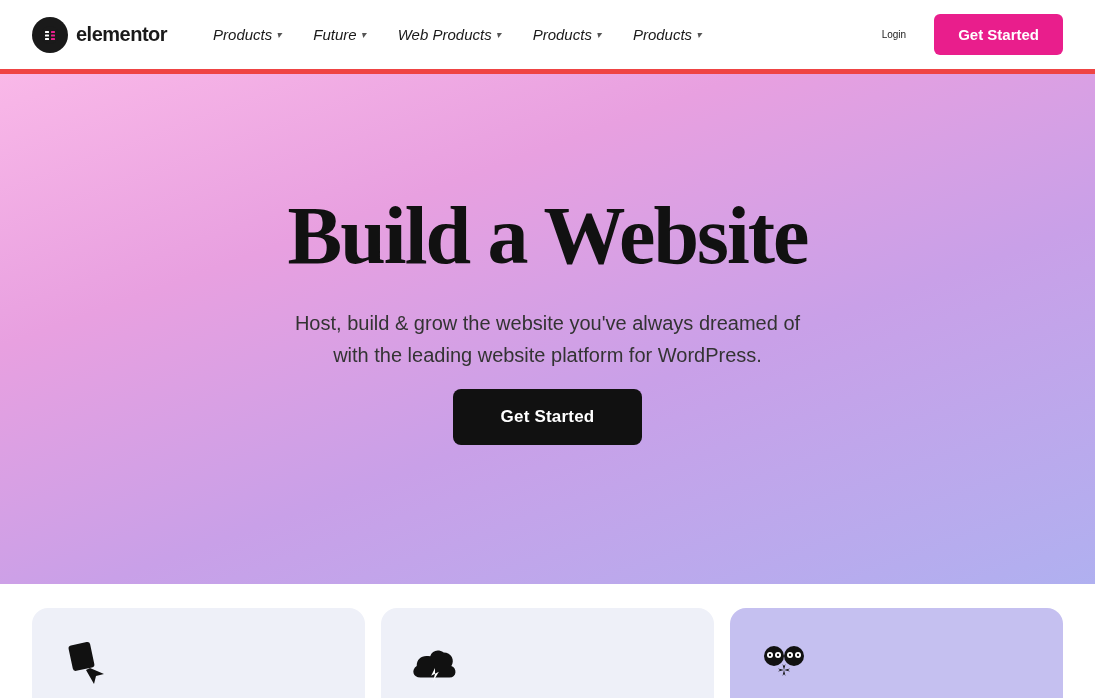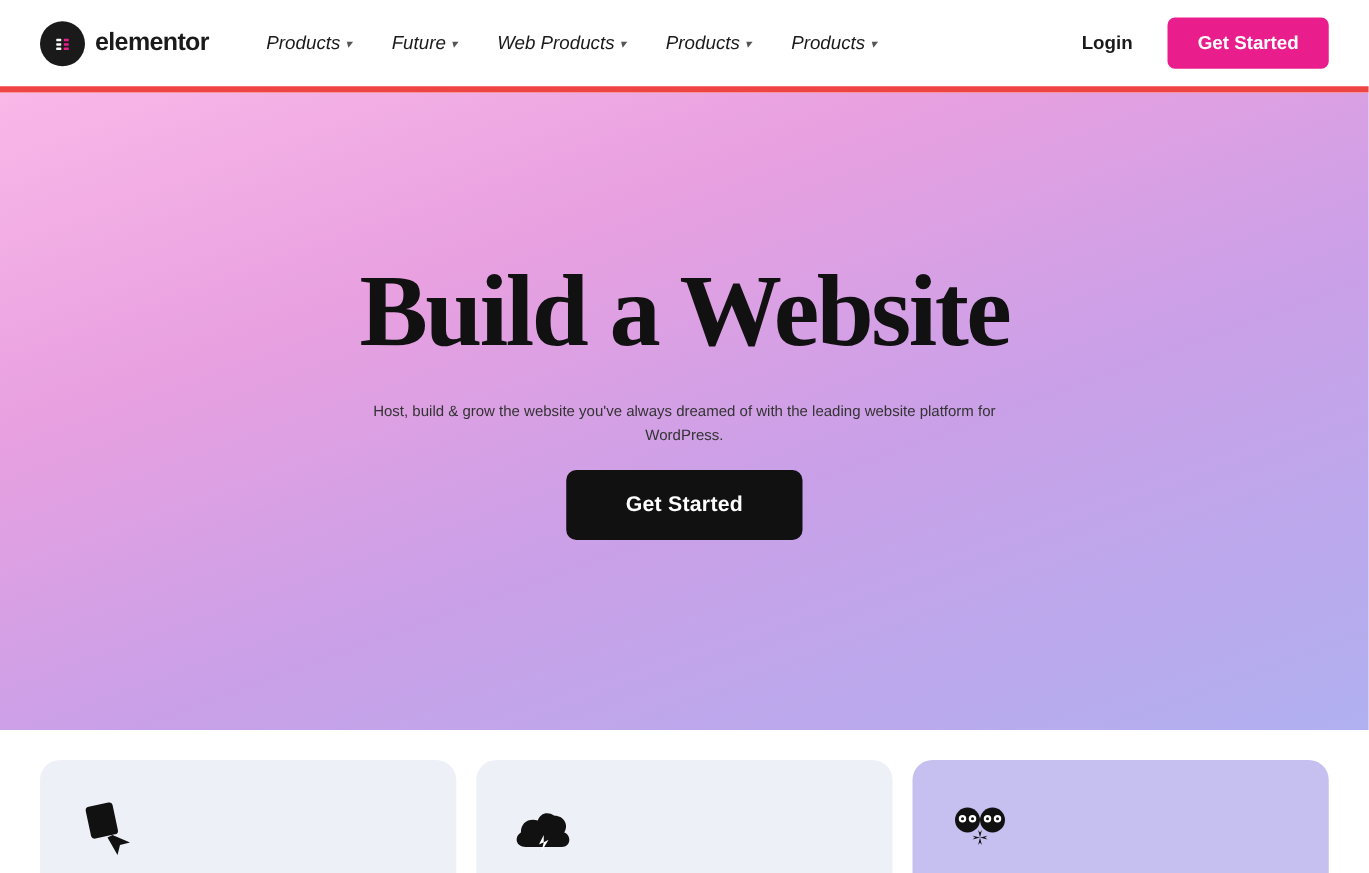--- a/index.html
+++ b/index.html
@@ -64,22 +64,22 @@
       font-size: 10px;
       color: #555;
     }
     .nav-actions {
       display: flex;
       align-items: center;
       gap: 16px;
       margin-left: auto;
     }
     .login-btn {
-      font-size: 15px;
-      font-weight: 700;
+      font-size: 10px;
+      font-weight: 400;
       color: #1a1a1a;
       cursor: pointer;
       padding: 8px 12px;
     }
     .get-started-nav {
       background: #e91e8c;
       color: #fff;
       border: none;
       padding: 12px 24px;
       border-radius: 6px;
@@ -104,21 +104,21 @@
       font-size: 82px;
       font-weight: 900;
       line-height: 1.05;
       color: #111;
       letter-spacing: -2px;
       margin-bottom: 28px;
       font-family: Georgia, 'Times New Roman', serif;
       text-align: right;
     }
     .hero-subtitle {
-      font-size: 12px;
+      font-size: 20px;
       color: #333;
       line-height: 1.6;
       max-width: 520px;
       margin-bottom: 18px;
     }
     .hero-cta {
       background: #111;
       color: #fff;
       border: none;
       padding: 18px 48px;

